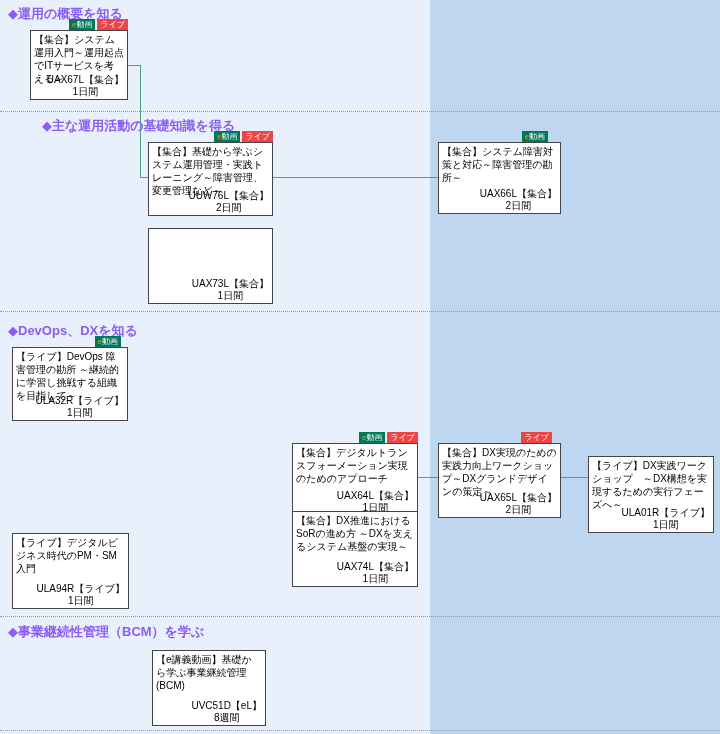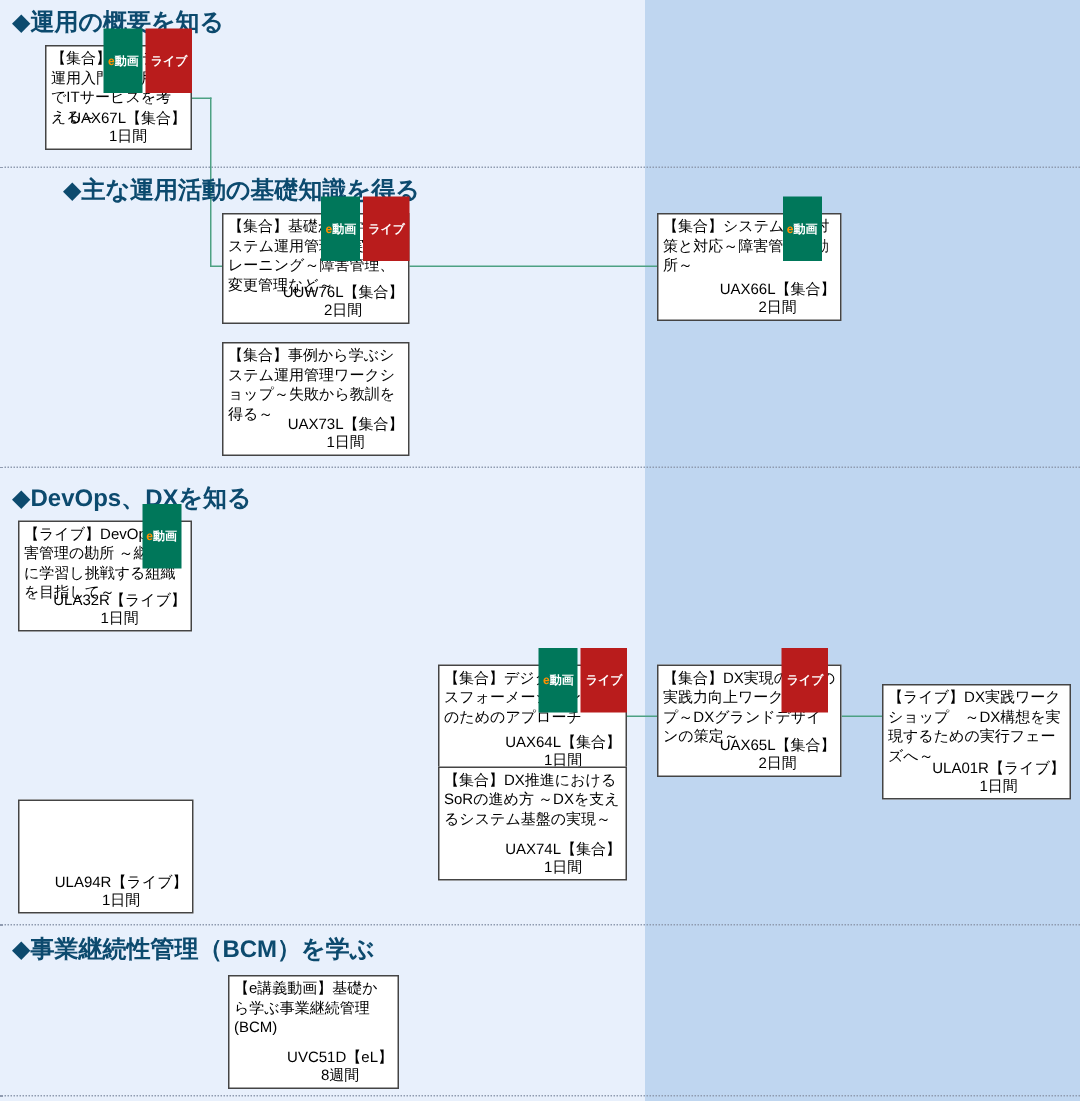--- a/index.html
+++ b/index.html
@@ -2,32 +2,32 @@
 <html><head>
 <meta charset="utf-8">
 <style>
   html,body{margin:0;padding:0;}
   body{font-family:"Liberation Sans","DejaVu Sans",sans-serif;}
   #stage{position:relative;width:720px;height:734px;overflow:hidden;background:#e8f0fc;}
   .bg-band{position:absolute;top:0;height:734px;}
   .bg-left{left:0;width:430px;background:#e8f0fc;}
   .bg-right{left:430px;width:290px;background:#bfd6f0;}
   .divider{position:absolute;left:0;width:720px;height:0;border-top:1px dotted #8f9bb0;}
-  .section-title{position:absolute;font-size:16px;font-weight:bold;color:#0c4a6e;white-space:nowrap;}
+  .section-title{position:absolute;font-size:13px;font-weight:bold;color:#8b5cf6;white-space:nowrap;}
   .hline,.vline{position:absolute;background:#4da183;}
   .course-box{position:absolute;background:#ffffff;border:1px solid #444444;box-sizing:border-box;font-size:10px;line-height:13px;color:#000;}
   .box-title{padding:2px 3px 0 3px;}
   .box-footer{position:absolute;right:3px;bottom:1px;text-align:center;}
   .box-code{font-size:10px;line-height:12px;}
   .box-duration{font-size:10px;line-height:12px;}
   .badges{position:absolute;top:-12px;right:-1px;display:flex;gap:2px;}
-  .badge{font-size:8px;line-height:11px;height:11px;color:#ffffff;padding:16px 3px;font-weight:bold;white-space:nowrap;}
+  .badge{font-size:8px;line-height:11px;height:11px;color:#ffffff;padding:0 3px;font-weight:normal;white-space:nowrap;}
   .badge-evideo{background:#00775a;}
   .badge-evideo .e-accent{color:#ff9000;}
-  .badge-live{background:#b91c1c;}
+  .badge-live{background:#ef4444;}
 </style>
 </head>
 <body>
 
 <div id="stage">
 
   <div class="bg-band bg-left"></div>
   <div class="bg-band bg-right"></div>
 
   <div class="divider" style="top:111px;"></div>
@@ -64,21 +64,20 @@
       <span class="badge badge-live">ライブ</span>
     </div>
     <div class="box-title">【集合】基礎から学ぶシステム運用管理・実践トレーニング～障害管理、変更管理など～</div>
     <div class="box-footer">
       <div class="box-code">UUW76L【集合】</div>
       <div class="box-duration">2日間</div>
     </div>
   </div>
 
   <div class="course-box" style="left:148px;top:228px;width:125px;height:76px;">
-    <div class="box-title">【集合】事例から学ぶシステム運用管理ワークショップ～失敗から教訓を得る～</div>
     <div class="box-footer">
       <div class="box-code">UAX73L【集合】</div>
       <div class="box-duration">1日間</div>
     </div>
   </div>
 
   <div class="course-box" style="left:438px;top:142px;width:123px;height:72px;">
     <div class="badges" style="right:12px;">
       <span class="badge badge-evideo"><span class="e-accent">e</span><span>動画</span></span>
     </div>
@@ -125,20 +124,21 @@
 
   <div class="course-box" style="left:588px;top:441px;width:126px;height:77px;margin-top:15px;">
     <div class="box-title">【ライブ】DX実践ワークショップ　～DX構想を実現するための実行フェーズへ～</div>
     <div class="box-footer">
       <div class="box-code">ULA01R【ライブ】</div>
       <div class="box-duration">1日間</div>
     </div>
   </div>
 
   <div class="course-box" style="left:12px;top:533px;width:117px;height:76px;">
+    <div class="box-title">【ライブ】デジタルビジネス時代のPM・SM入門</div>
     <div class="box-footer">
       <div class="box-code">ULA94R【ライブ】</div>
       <div class="box-duration">1日間</div>
     </div>
   </div>
 
   <div class="course-box" style="left:292px;top:511px;width:126px;height:76px;">
     <div class="box-title">【集合】DX推進におけるSoRの進め方 ～DXを支えるシステム基盤の実現～</div>
     <div class="box-footer">
       <div class="box-code">UAX74L【集合】</div>

